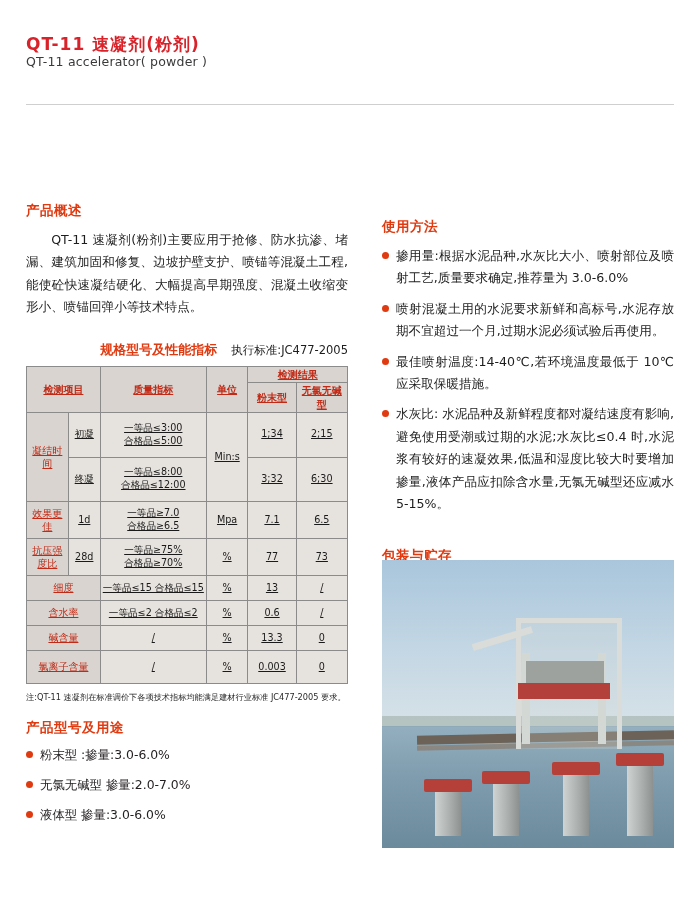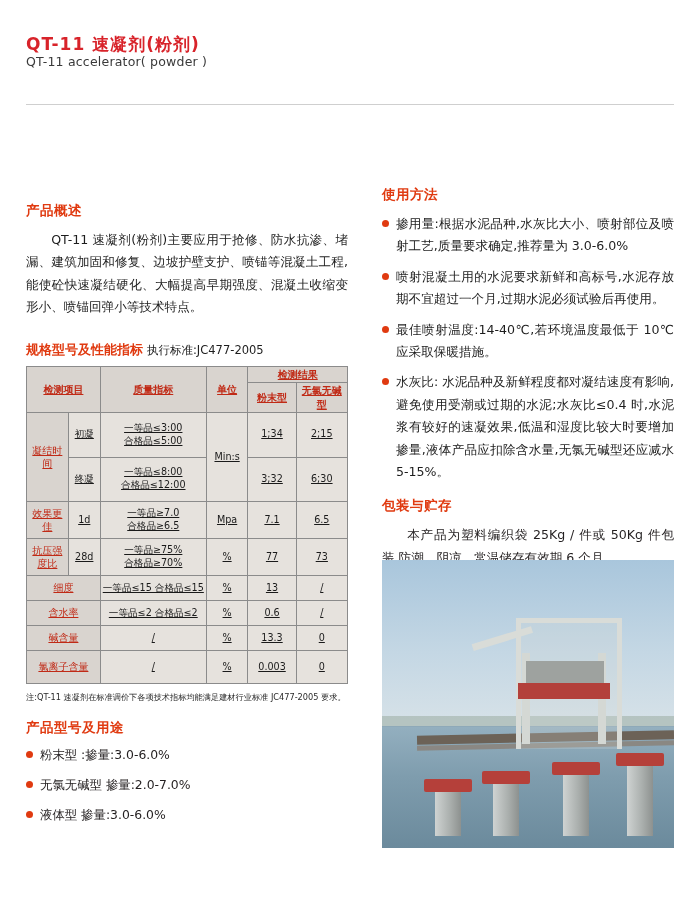--- a/index.html
+++ b/index.html
@@ -96,35 +96,37 @@
     left: 0;
     top: 7px;
     width: 7px;
     height: 7px;
     border-radius: 50%;
     background: #e03a10;
   }
 
   .right-block {
     margin-bottom: 14px;
+    margin-top: 32px;
   }
   .pack-para {
     font-size: 12.6px;
     line-height: 1.8;
     text-indent: 2em;
     text-align: justify;
   }
 
   
   .spec-head {
     margin-top: 22px;
     display: flex;
     align-items: baseline;
-    gap: 4px;
+    gap: 14px;
     white-space: nowrap;
+    justify-content: flex-end;
   }
   .spec-head .sh-title {
     color: #e03a10;
     font-size: 13px;
     font-weight: bold;
   }
   .spec-head .sh-std {
     color: #1d1d1d;
     font-size: 11.5px;
   }

